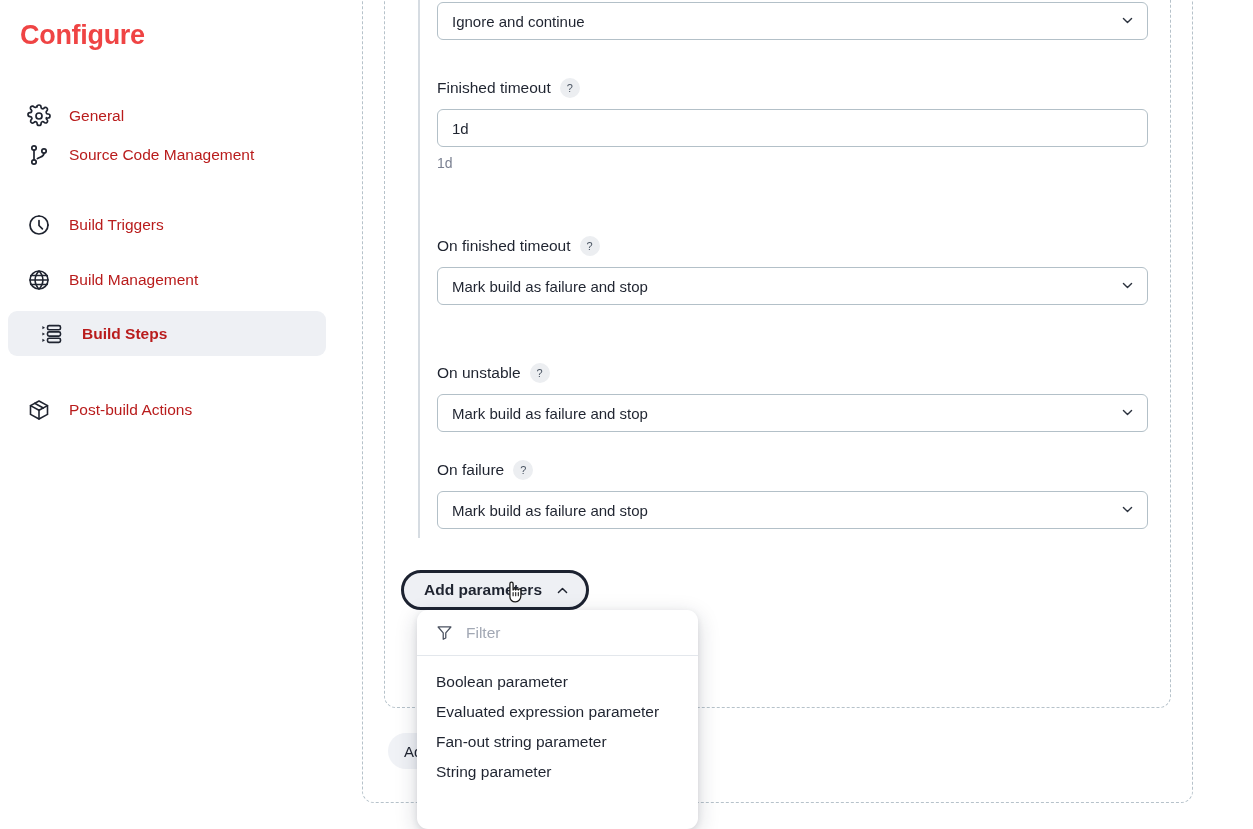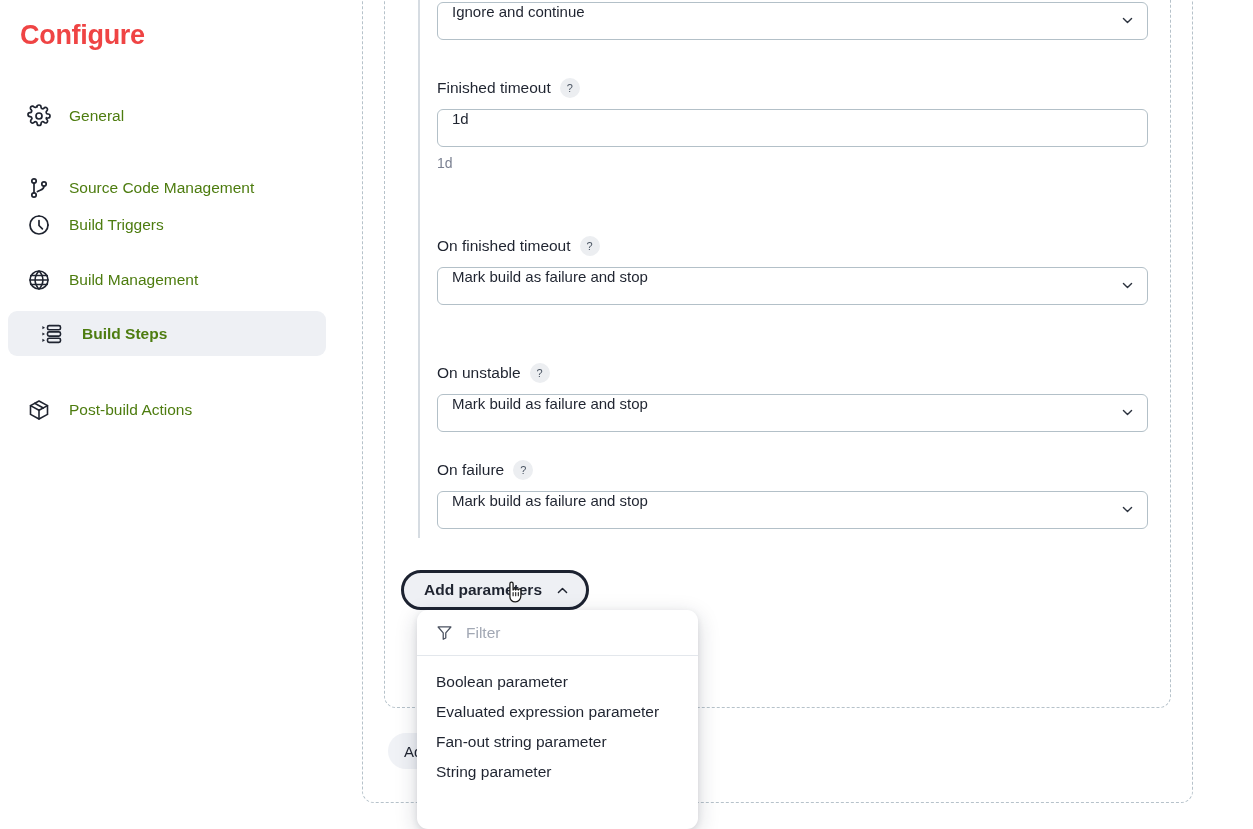--- a/index.html
+++ b/index.html
@@ -17,21 +17,21 @@
   #sidebar { position: absolute; left: 0; top: 0; width: 360px; height: 829px; background:#fff; }
   #sidebar-title {
     position: absolute; left: 20px; top: 20px;
     font-size: 27px; font-weight: 700; color: #ef4444;
     letter-spacing: -0.3px;
   }
   .nav-item {
     position: absolute; left: 8px; width: 318px; height: 45px;
     display: flex; align-items: center; gap: 17px;
     padding-left: 18px; border-radius: 9px;
-    color: #4d7c0f; font-size: 15.5px; font-weight: 400;
+    color: #b91c1c; font-size: 15.5px; font-weight: 400;
     cursor: pointer; background: transparent;
   }
   .nav-item.active { background: #eef0f4; font-weight: 700; padding-left: 31px; }
   .nav-icon { width: 26px; height: 26px; flex: 0 0 26px; display:flex; align-items:center; justify-content:center; }
   .nav-icon svg { display:block; }
   .nav-label { white-space: nowrap; }
 
   
   #outer-dash {
     position: absolute; left: 362px; top: -40px; width: 831px; height: 843px;
@@ -55,21 +55,21 @@
   }
   .help-badge {
     width: 20px; height: 20px; border-radius: 50%;
     background: #eceef1; color: #4b5563;
     font-size: 11px; line-height: 20px; text-align: center;
     font-weight: 400; cursor: pointer; flex: 0 0 20px;
   }
   .select-box, .text-box {
     position: relative; width: 711px; height: 38px;
     border: 1.5px solid #b3c0c8; border-radius: 6px;
-    background: #fff; display: flex; align-items: flex-start;
+    background: #fff; display: flex; align-items: center;
     padding: 0 14px; font-size: 15px; color: #1f2430;
     cursor: pointer;
   }
   .text-box { cursor: text; }
   .chev-down {
     position: absolute; right: 13px; top: 50%;
     width: 13px; height: 13px; margin-top: -7px;
     pointer-events: none;
   }
   .helper-text {
@@ -137,21 +137,21 @@
     <div class="nav-item" style="top:93px;">
       <span class="nav-icon">
         <svg viewBox="0 0 24 24" width="24" height="24" fill="none" stroke="#1f2430" stroke-width="1.7" stroke-linecap="round" stroke-linejoin="round">
           <circle cx="12" cy="12" r="3"></circle>
           <path d="M19.4 13.5a1.6 1.6 0 0 0 .3 1.8l.1.1a2 2 0 1 1-2.8 2.8l-.1-.1a1.6 1.6 0 0 0-1.8-.3 1.6 1.6 0 0 0-1 1.5v.2a2 2 0 1 1-4 0v-.1a1.6 1.6 0 0 0-1-1.5 1.6 1.6 0 0 0-1.8.3l-.1.1a2 2 0 1 1-2.8-2.8l.1-.1a1.6 1.6 0 0 0 .3-1.8 1.6 1.6 0 0 0-1.5-1H3a2 2 0 1 1 0-4h.1a1.6 1.6 0 0 0 1.5-1 1.6 1.6 0 0 0-.3-1.8l-.1-.1a2 2 0 1 1 2.8-2.8l.1.1a1.6 1.6 0 0 0 1.8.3h.1a1.6 1.6 0 0 0 1-1.5V3a2 2 0 1 1 4 0v.1a1.6 1.6 0 0 0 1 1.5 1.6 1.6 0 0 0 1.8-.3l.1-.1a2 2 0 1 1 2.8 2.8l-.1.1a1.6 1.6 0 0 0-.3 1.8v.1a1.6 1.6 0 0 0 1.5 1h.2a2 2 0 1 1 0 4h-.1a1.6 1.6 0 0 0-1.5 1z"></path>
         </svg>
       </span>
       <span class="nav-label">General</span>
     </div>
 
-    <div class="nav-item" style="top:165px;">
+    <div class="nav-item" style="top:132px;">
       <span class="nav-icon">
         <svg viewBox="0 0 24 24" width="24" height="24" fill="none" stroke="#1f2430" stroke-width="1.7" stroke-linecap="round" stroke-linejoin="round">
           <circle cx="7" cy="5" r="2.2"></circle>
           <circle cx="7" cy="19" r="2.2"></circle>
           <circle cx="17" cy="8" r="2.2"></circle>
           <path d="M7 7.2v9.6"></path>
           <path d="M17 10.2c0 4-4 3.5-6.6 5.4"></path>
         </svg>
       </span>
       <span class="nav-label">Source Code Management</span>

